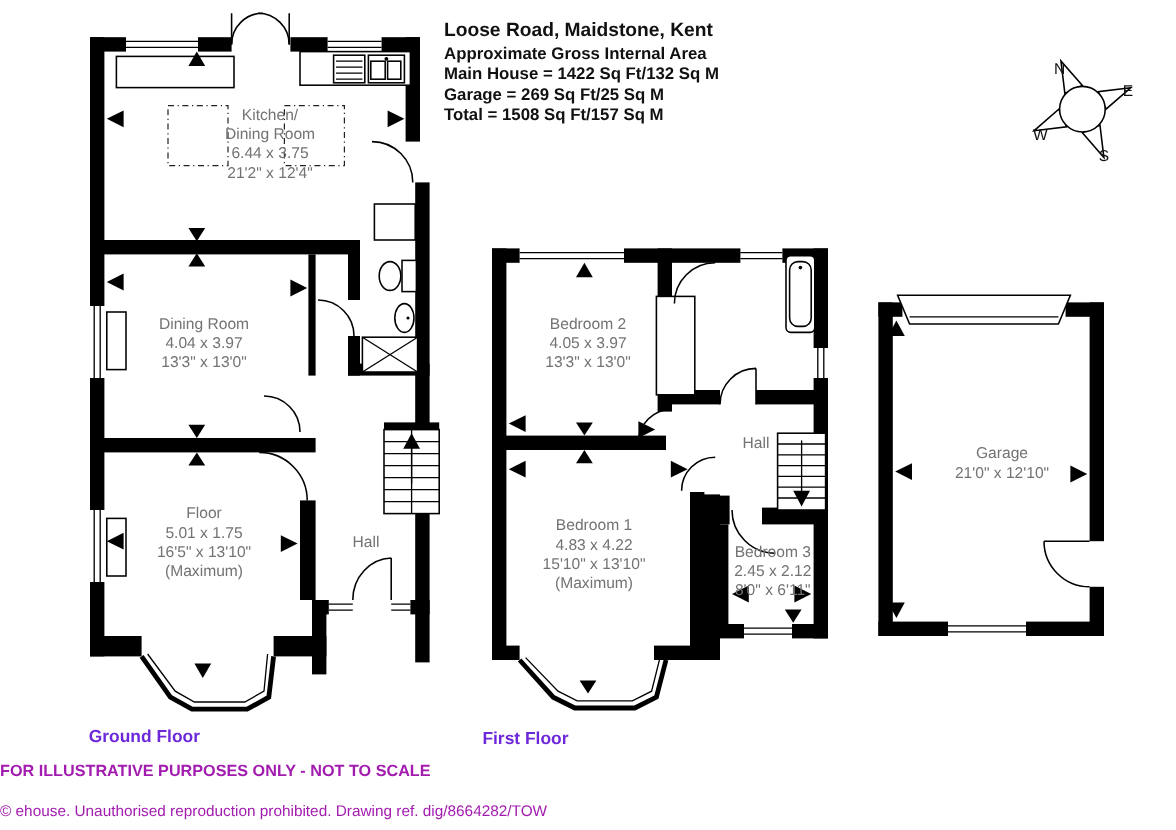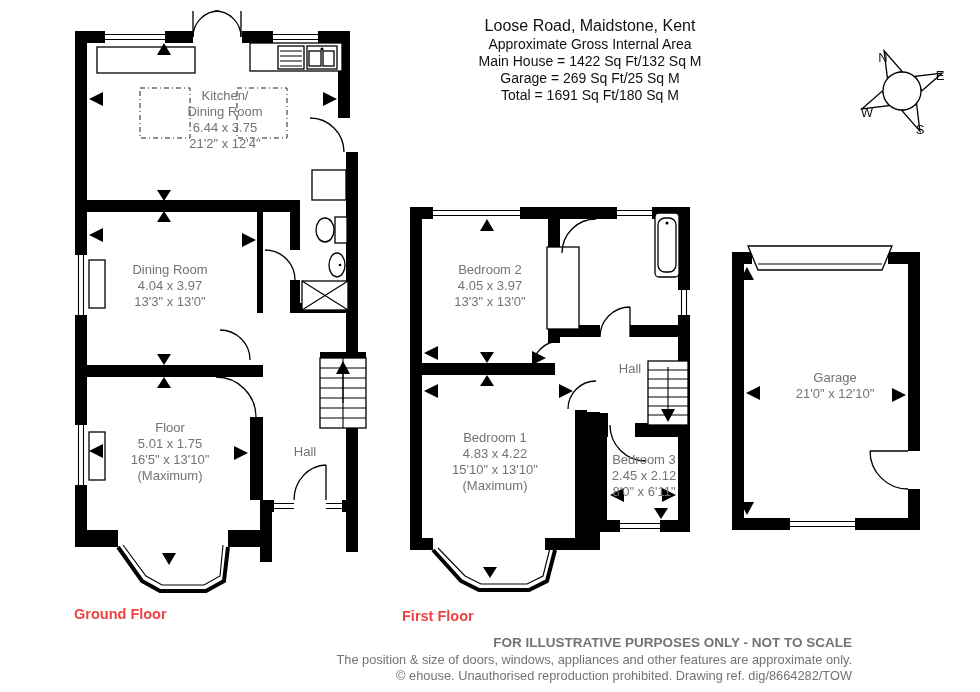--- a/index.html
+++ b/index.html
@@ -1,24 +1,24 @@
 <!DOCTYPE html>
 <html><head>
 <meta charset="utf-8">
 <style>
   html,body{margin:0;padding:0;background:#fff;}
   #canvas{position:relative;width:980px;height:692px;background:#ffffff;overflow:hidden;
           font-family:"Liberation Sans",sans-serif;color:#111;}
   .abs{position:absolute;}
-  .hdr{position:absolute;left:370px;top:16px;width:440px;text-align:center;font-weight:normal;}
+  .hdr{position:absolute;left:370px;top:16px;width:440px;font-weight:bold;}
   .hdr .t{font-size:16px;line-height:20px;}
   .hdr .s{font-size:14px;line-height:17px;}
   .lbl{position:absolute;text-align:center;font-size:13px;line-height:16px;color:#737373;}
-  .cap{position:absolute;font-size:14.5px;font-weight:bold;color:#ef4444;}
-  .foot{position:absolute;left:0;width:852px;text-align:right;color:#737373;}
+  .cap{position:absolute;font-size:14.5px;font-weight:bold;color:#6d28d9;}
+  .foot{position:absolute;left:0;width:852px;text-align:left;color:#a21caf;}
   .foot.b{font-weight:bold;font-size:13.5px;}
   .foot.r{font-size:12.8px;}
   svg{position:absolute;overflow:visible;}
   .w{fill:#000;}
   .thin{fill:#fff;stroke:#000;stroke-width:1.3;}
   .ln{stroke:#000;stroke-width:1.1;fill:none;}
   .arc{stroke:#000;stroke-width:1.3;fill:none;}
   .arrow{fill:#000;stroke:none;}
   .dash{fill:none;stroke:#222;stroke-width:1;stroke-dasharray:5 3 1 3;}
   .ctext{font-family:"Liberation Sans",sans-serif;font-size:13px;fill:#111;}
@@ -26,21 +26,21 @@
 </head>
 <body>
 
 <div id="canvas">
 
   <div class="hdr">
     <div class="t">Loose Road, Maidstone, Kent</div>
     <div class="s">Approximate Gross Internal Area</div>
     <div class="s">Main House = 1422 Sq Ft/132 Sq M</div>
     <div class="s">Garage = 269 Sq Ft/25 Sq M</div>
-    <div class="s">Total = 1691 Sq Ft/180 Sq M</div>
+    <div class="s">Total = 1508 Sq Ft/157 Sq M</div>
   </div>
 
   <svg class="abs" style="left:845px;top:35px" width="115" height="105" viewBox="0 0 115 105">
     <g transform="rotate(-24 57 56)">
       <polygon class="thin" points="57,12 49,38 65,38"></polygon>
       <polygon class="thin" points="101,56 75,48 75,64"></polygon>
       <polygon class="thin" points="57,100 49,74 65,74"></polygon>
       <polygon class="thin" points="13,56 39,48 39,64"></polygon>
     </g>
     <circle cx="57" cy="56" r="19" fill="#fff" stroke="#000" stroke-width="1.3"></circle>
@@ -332,16 +332,15 @@
 
   <div class="lbl" style="left:750px;top:370px;width:170px">
     <div>Garage</div>
     <div>21'0" x 12'10"</div>
   </div>
 
   <div class="cap" style="left:74px;top:606px">Ground Floor</div>
   <div class="cap" style="left:402px;top:608px">First Floor</div>
 
   <div class="foot b" style="top:635px">FOR ILLUSTRATIVE PURPOSES ONLY - NOT TO SCALE</div>
-  <div class="foot r" style="top:652px">The position &amp; size of doors, windows, appliances and other features are approximate only.</div>
   <div class="foot r" style="top:668px">© ehouse. Unauthorised reproduction prohibited. Drawing ref. dig/8664282/TOW</div>
 
 </div>
 
 </body></html>

